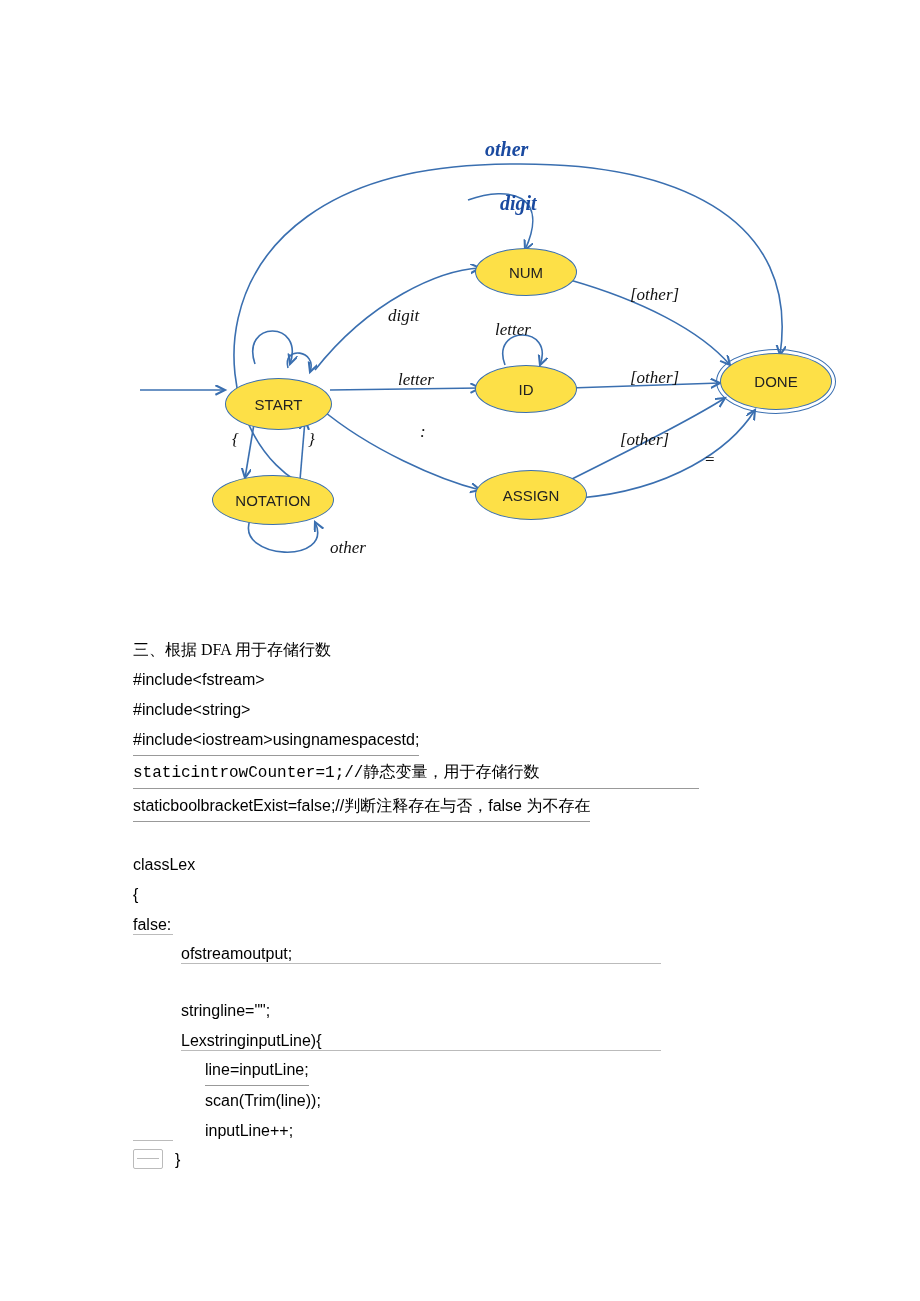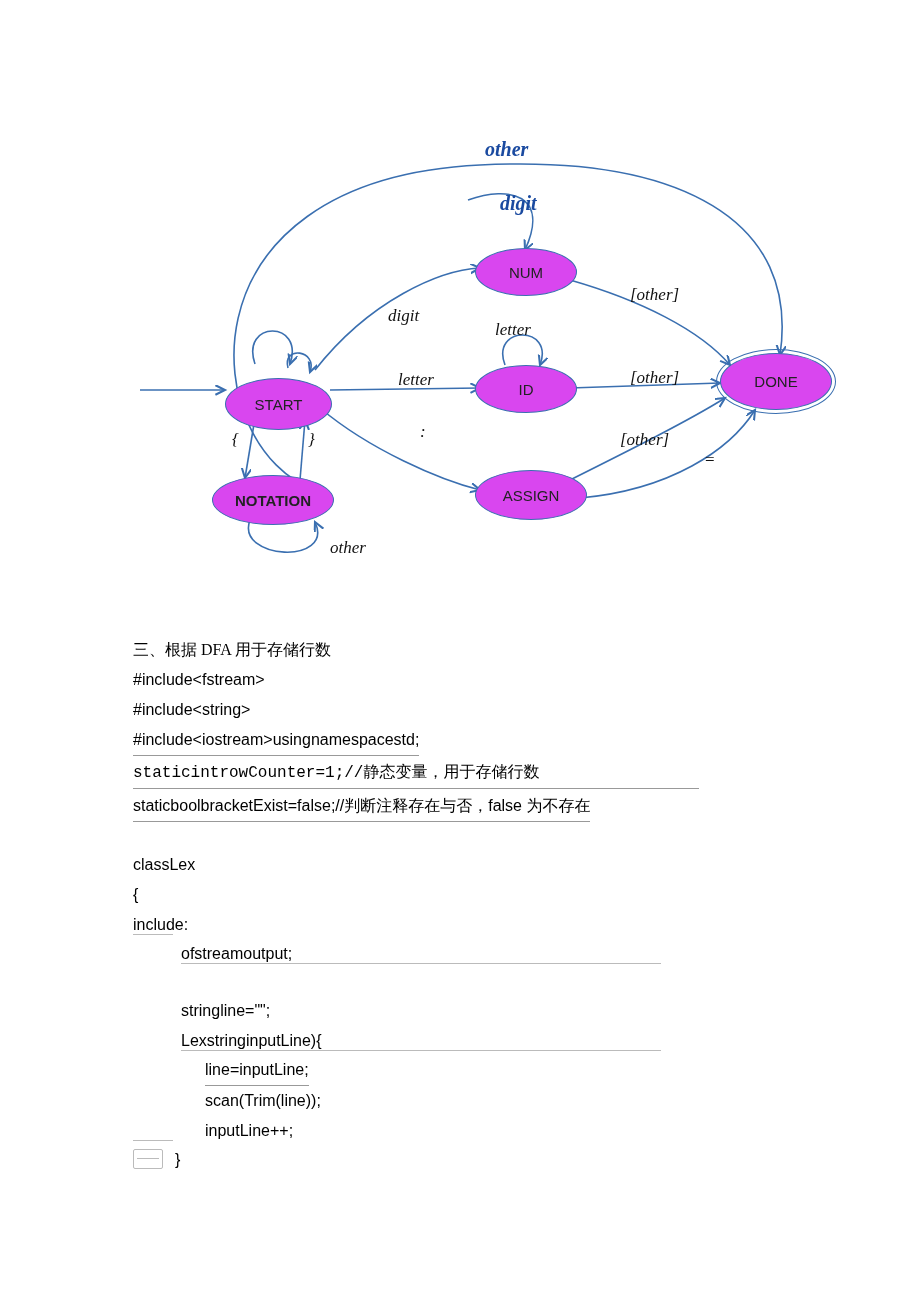--- a/index.html
+++ b/index.html
@@ -29,21 +29,21 @@
   .state {
     position: absolute;
     border: 1.5px solid #3a6fb0;
     border-radius: 50%;
     display: flex;
     align-items: center;
     justify-content: center;
     font-family: Arial, sans-serif;
     font-size: 15px;
     color: #222;
-    background: #d946ef;
+    background: #fde047;
   }
   .state.double::after {
     content: "";
     position: absolute;
     inset: -5px;
     border: 1.5px solid #3a6fb0;
     border-radius: 50%;
   }
   .edgelabel {
     position: absolute;
@@ -139,21 +139,21 @@
 
         <path d="M 430 248 L 580 243" marker-end="url(#arr)"></path>
 
         <path d="M 430 340 C 490 310, 550 280, 585 258" marker-end="url(#arr)"></path>
 
         <path d="M 440 358 C 530 350, 590 310, 615 270" marker-end="url(#arr)"></path>
       </g>
     </svg>
 
     <div class="state" style="left:85px; top:238px; width:105px; height:50px;">START</div>
-    <div class="state" style="left:72px; top:335px; width:120px; height:48px;font-weight:bold;">NOTATION</div>
+    <div class="state" style="left:72px; top:335px; width:120px; height:48px;">NOTATION</div>
     <div class="state" style="left:335px; top:108px; width:100px; height:46px;">NUM</div>
     <div class="state" style="left:335px; top:225px; width:100px; height:46px;">ID</div>
     <div class="state" style="left:335px; top:330px; width:110px; height:48px;">ASSIGN</div>
     <div class="state double" style="left:580px; top:213px; width:110px; height:55px;">DONE</div>
 
     <div class="edgelabel blue" style="left:345px; top:-2px;">other</div>
     <div class="edgelabel blue" style="left:360px; top:52px;">digit</div>
     <div class="edgelabel" style="left:248px; top:166px;">digit</div>
     <div class="edgelabel" style="left:258px; top:230px;">letter</div>
     <div class="edgelabel" style="left:355px; top:180px;">letter</div>
@@ -172,21 +172,21 @@
     <div class="line">#include&lt;fstream&gt;</div>
     <div class="line">#include&lt;string&gt;</div>
     <div class="line"><span class="under-line">#include&lt;iostream&gt;usingnamespacestd;</span></div>
     <div class="line" style="margin-top:2px;font-family:Liberation Mono, monospace;"><span class="under-line" style="padding-right:160px;">staticintrowCounter=1;//静态变量，用于存储行数</span></div>
     <div class="line" style="margin-top:2px;"><span class="under-line">staticboolbracketExist=false;//判断注释存在与否，false 为不存在</span></div>
 
     <div class="spacer"></div>
 
     <div class="line">classLex</div>
     <div class="line">{</div>
-    <div class="line">include:</div>
+    <div class="line">false:</div>
     <div class="hairline" style="width:40px;"></div>
     <div class="line indent1"><span>ofstreamoutput;</span></div>
     <div class="hairline" style="margin-left:48px; width:480px;"></div>
 
     <div class="spacer"></div>
 
     <div class="line indent1">stringline="";</div>
     <div class="line indent1">LexstringinputLine){</div>
     <div class="hairline" style="margin-left:48px; width:480px;"></div>
     <div class="line indent2"><span class="under-line">line=inputLine;</span></div>

